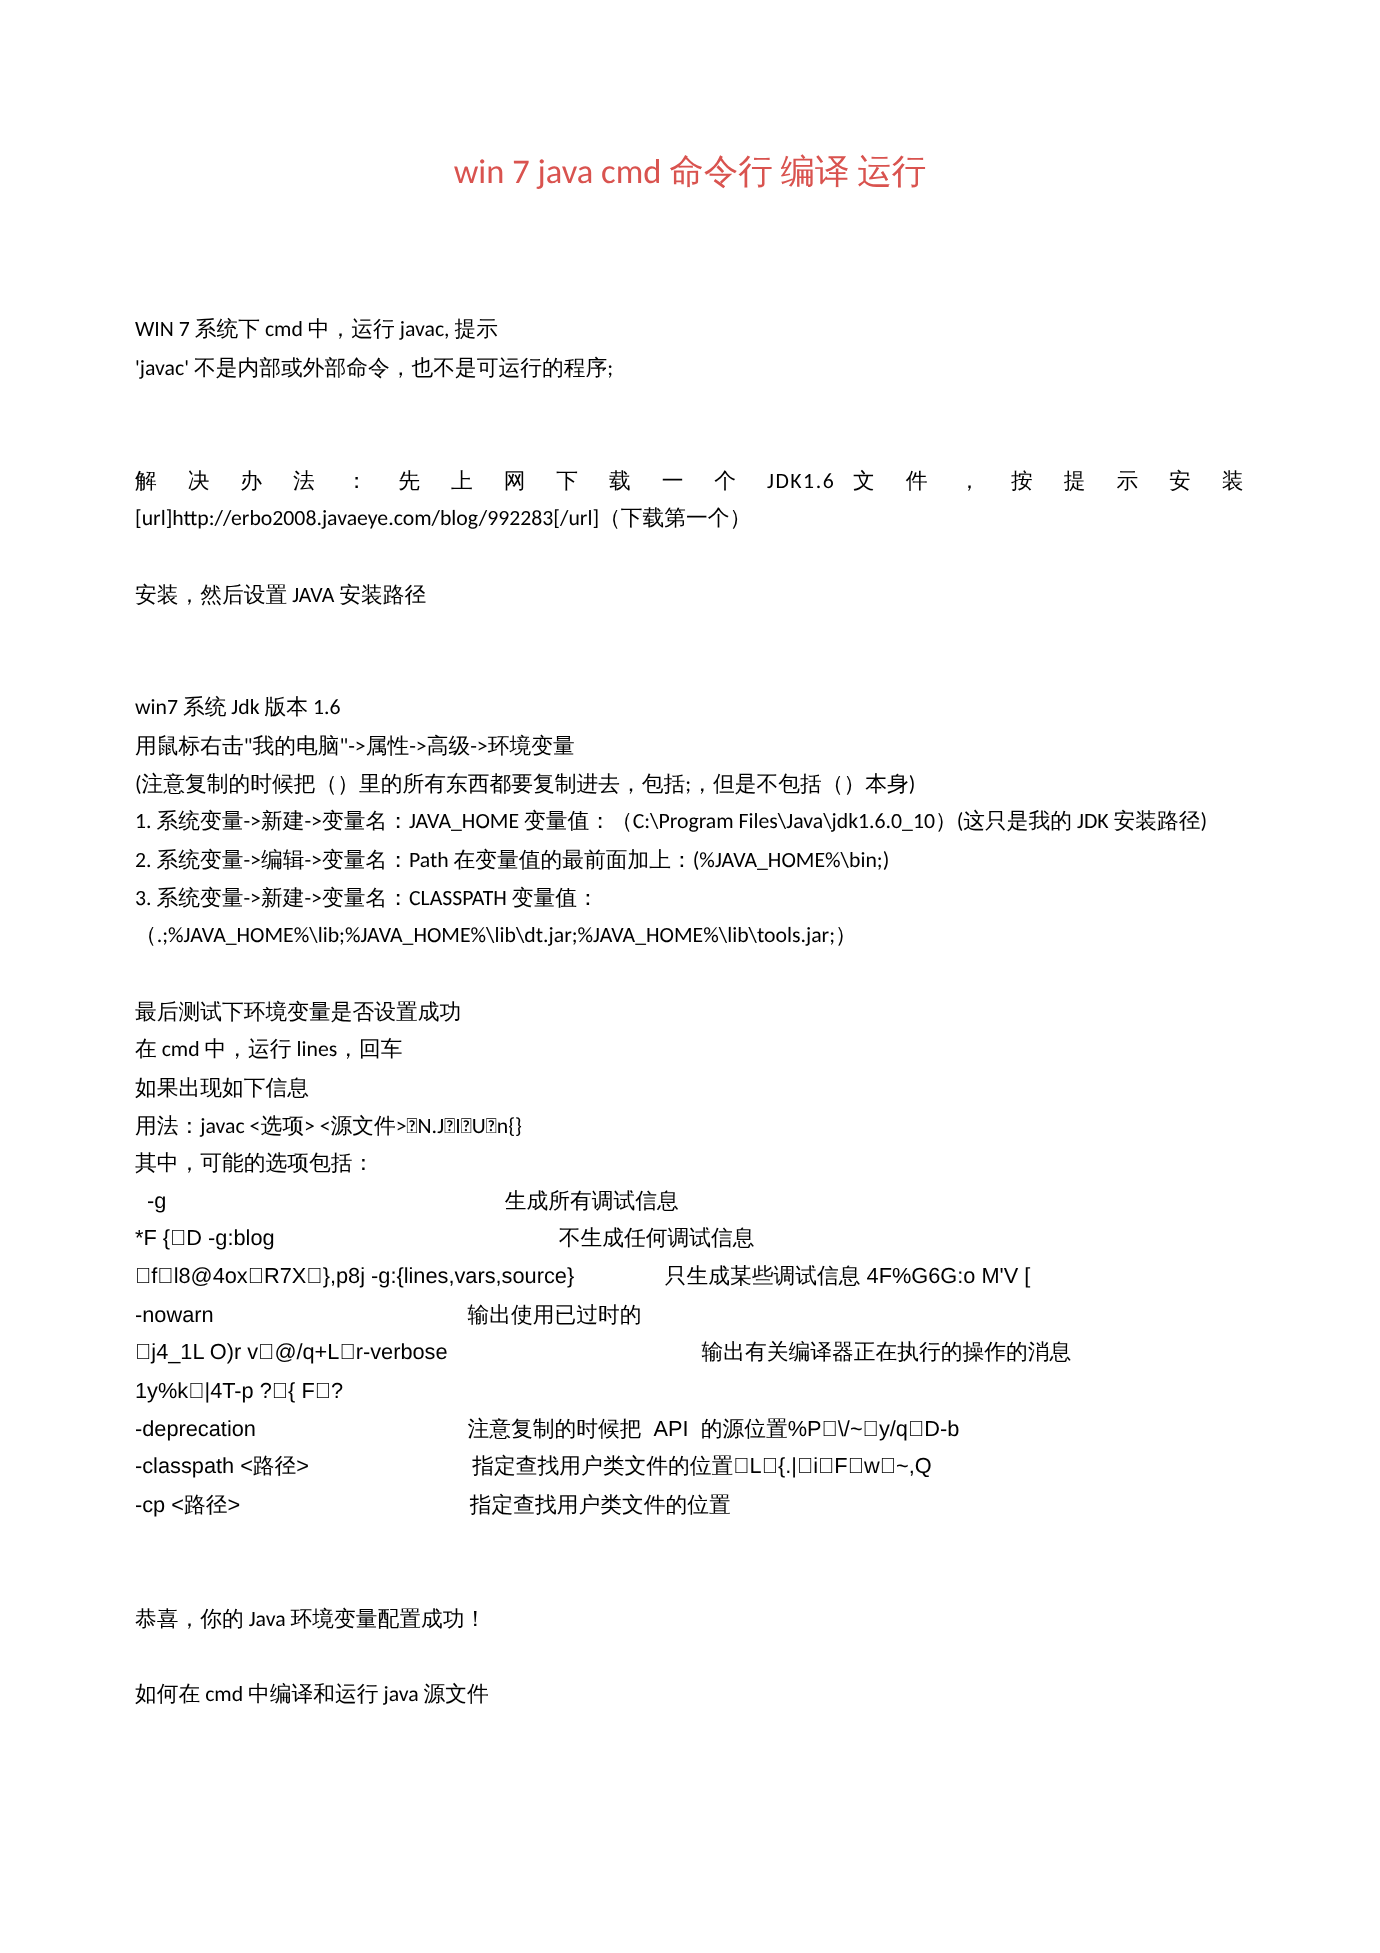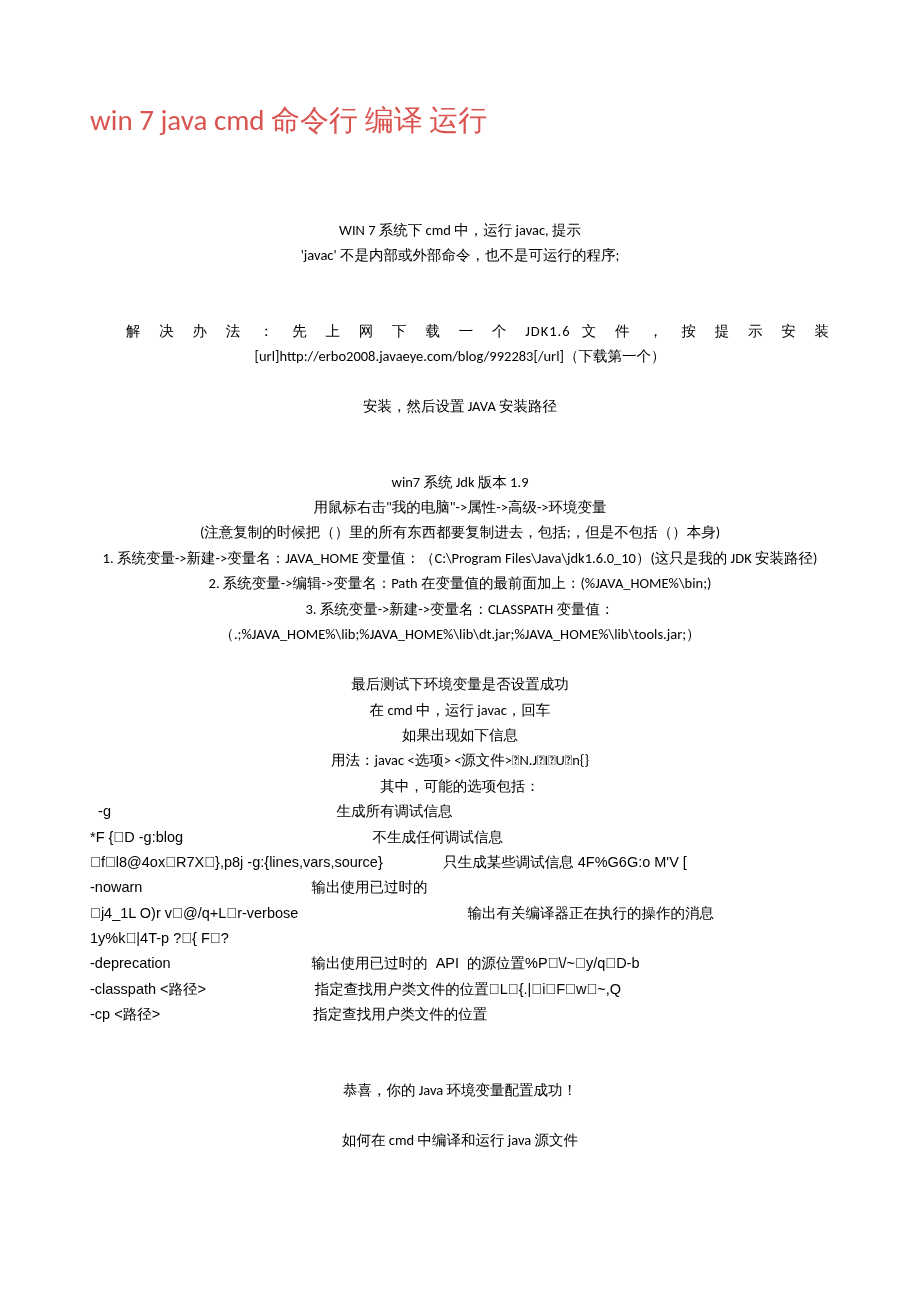--- a/index.html
+++ b/index.html
@@ -7,37 +7,35 @@
     background: #ffffff;
     width: 920px;
     min-height: 1302px;
     padding: 95px 90px 90px 90px;
     font-family: "SimSun", "Calibri", sans-serif;
     font-size: 14.5px;
     line-height: 1.75;
     color: #000000;
   }
   .title {
-    text-align: left;
+    text-align: center;
     color: #d9534f;
-    font-size: 29px;
+    font-size: 23px;
     font-weight: normal;
     font-family: "Calibri", "Microsoft YaHei", sans-serif;
     margin-bottom: 72px;
   }
   .para {
     margin-bottom: 0;
-    text-align: center;
   }
   .spacer { height: 25px; }
   .justify {
     text-align: justify;
     text-align-last: justify;
     letter-spacing: 1px;
-    margin-left: 36px;
   }
   .opt-line { white-space: pre; font-family: Liberation Sans, sans-serif; }
 </style>
 </head>
 <body>
 
 <h1 class="title">win 7 java cmd  命令行  编译  运行</h1>
 
 <div class="para">WIN 7 系统下 cmd 中，运行 javac,  提示</div>
 <div class="para"> 'javac'  不是内部或外部命令，也不是可运行的程序;</div>
@@ -48,43 +46,43 @@
 <div class="para justify">解 决 办 法 ： 先 上 网 下 载 一 个   JDK1.6   文 件 ， 按 提 示 安 装</div>
 <div class="para">[url]http://erbo2008.javaeye.com/blog/992283[/url]（下载第一个）</div>
 
 <div class="spacer"></div>
 
 <div class="para">安装，然后设置 JAVA 安装路径</div>
 
 <div class="spacer"></div>
 <div class="spacer"></div>
 
-<div class="para">win7 系统  Jdk 版本 1.9</div>
+<div class="para">win7 系统  Jdk 版本 1.6</div>
 <div class="para">  用鼠标右击"我的电脑"-&gt;属性-&gt;高级-&gt;环境变量</div>
 <div class="para">(注意复制的时候把（）里的所有东西都要复制进去，包括;，但是不包括（）本身)</div>
 <div class="para">1.  系统变量-&gt;新建-&gt;变量名：JAVA_HOME  变量值：（C:\Program Files\Java\jdk1.6.0_10）(这只是我的 JDK 安装路径)</div>
 <div class="para">2.  系统变量-&gt;编辑-&gt;变量名：Path  在变量值的最前面加上：(%JAVA_HOME%\bin;)</div>
 <div class="para">3.  系统变量-&gt;新建-&gt;变量名：CLASSPATH  变量值：</div>
 <div class="para">（.;%JAVA_HOME%\lib;%JAVA_HOME%\lib\dt.jar;%JAVA_HOME%\lib\tools.jar;）</div>
 
 <div class="spacer"></div>
 
 <div class="para">最后测试下环境变量是否设置成功</div>
-<div class="para">在 cmd 中，运行 javac，回车</div>
+<div class="para">在 cmd 中，运行 lines，回车</div>
 <div class="para">如果出现如下信息</div>
 <div class="para">用法：javac &lt;选项&gt; &lt;源文件&gt;￿N.J￿I￿U￿n{}</div>
 <div class="para">其中，可能的选项包括：</div>
 
 <div class="opt-line">  -g                                                        生成所有调试信息</div>
 <div class="opt-line">*F {￿D -g:blog                                               不生成任何调试信息</div>
 <div class="opt-line">￿f￿l8@4ox￿R7X￿},p8j -g:{lines,vars,source}               只生成某些调试信息 4F%G6G:o M'V [</div>
 <div class="opt-line">-nowarn                                          输出使用已过时的</div>
 <div class="opt-line">￿j4_1L O)r v￿@/q+L￿r-verbose                                          输出有关编译器正在执行的操作的消息</div>
 <div class="opt-line">1y%k￿|4T-p ?￿{ F￿?</div>
-<div class="opt-line">-deprecation                                   输出使用已过时的  API  的源位置%P￿\/~￿y/q￿D-b</div>
+<div class="opt-line">-deprecation                                   注意复制的时候把  API  的源位置%P￿\/~￿y/q￿D-b</div>
 <div class="opt-line">-classpath &lt;路径&gt;                           指定查找用户类文件的位置￿L￿{.|￿i￿F￿w￿~,Q</div>
 <div class="opt-line">-cp &lt;路径&gt;                                      指定查找用户类文件的位置</div>
 
 <div class="spacer"></div>
 <div class="spacer"></div>
 
 <div class="para">  恭喜，你的 Java 环境变量配置成功！</div>
 
 <div class="spacer"></div>
 

